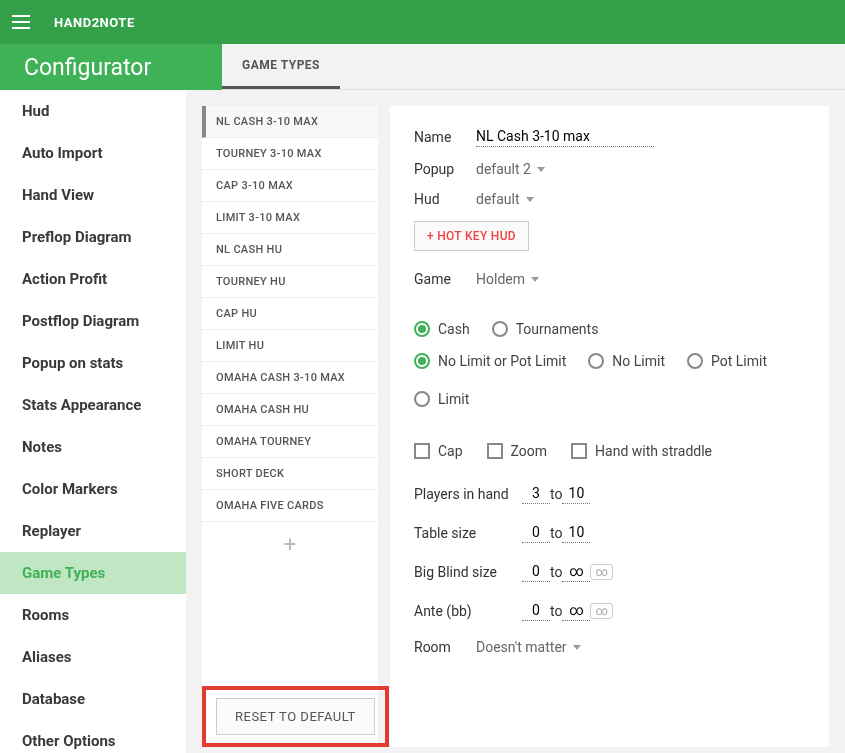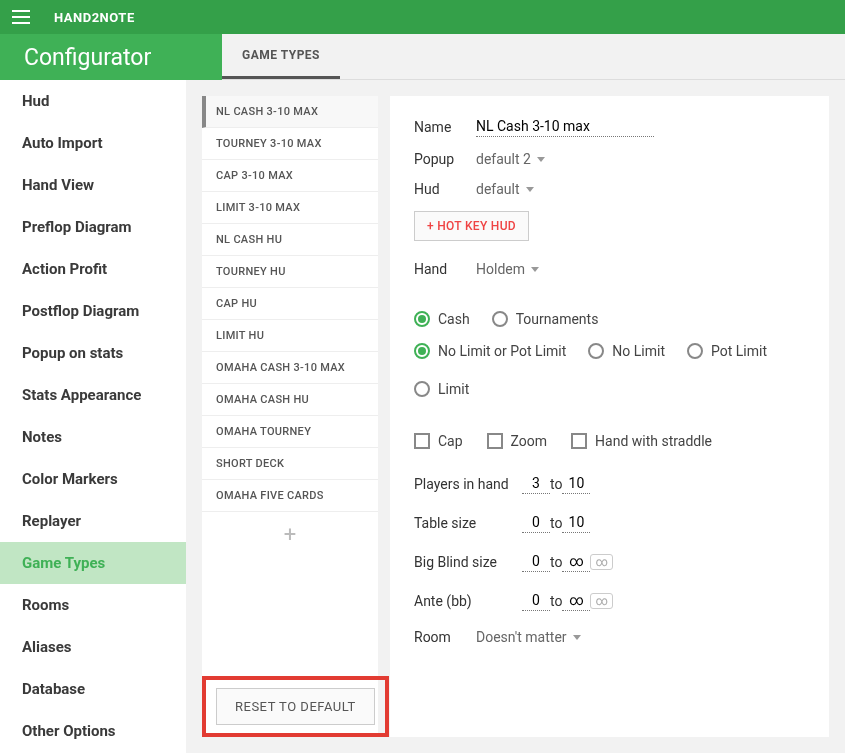--- a/index.html
+++ b/index.html
@@ -1,17 +1,17 @@
 <!DOCTYPE html>
 <html><head>
 <meta charset="utf-8">
 <style>
 * { box-sizing: border-box; margin: 0; padding: 0; font-family: Roboto, Arial, sans-serif; }
 body { width: 845px; height: 753px; background: #f2f2f2; overflow: hidden; }
-.topbar { height: 34px; background: #34a049; display: flex; align-items: center; padding: 0 12px; color: #fff; }
+.topbar { height: 44px; background: #34a049; display: flex; align-items: center; padding: 0 12px; color: #fff; }
 .hamburger { width: 18px; height: 14px; display: flex; flex-direction: column; justify-content: space-between; margin-right: 24px; cursor: pointer; }
 .hamburger span { display: block; height: 2px; background: #fff; }
 .topbar-title { font-size: 13px; font-weight: 700; letter-spacing: 0.5px; }
 .header { height: 46px; background: #3fb156; display: flex; align-items: center; }
 .header-title { color: #fff; font-size: 23px; font-weight: 400; padding-left: 24px; width: 222px; }
 .tabstrip { flex: 1; background: #f2f2f2; height: 46px; display: flex; align-items: flex-end; border-bottom: 1px solid #ddd; gap: 0; }
 .tab { font-size: 12px; font-weight: 700; color: #555; padding: 14px 20px; letter-spacing: 0.5px; border-bottom: 3px solid transparent; cursor: pointer; }
 .tab.active { border-bottom-color: #555; }
 .main { display: flex; height: calc(753px - 34px - 46px); }
 .sidebar { width: 186px; background: #fff; overflow-y: auto; }
@@ -121,21 +121,21 @@
           <span class="dropdown">
             <span>default</span>
             <span class="dropdown-caret"></span>
           </span>
         </div>
         <button class="btn">+ HOT KEY HUD</button>
 
         <div class="spacer"></div>
 
         <div class="form-row">
-          <span class="form-label">Hand</span>
+          <span class="form-label">Game</span>
           <span class="dropdown">
             <span>Holdem</span>
             <span class="dropdown-caret"></span>
           </span>
         </div>
 
         <div class="spacer"></div>
 
         <div class="radio-group" id="mode-radios">
             <span class="radio selected">

